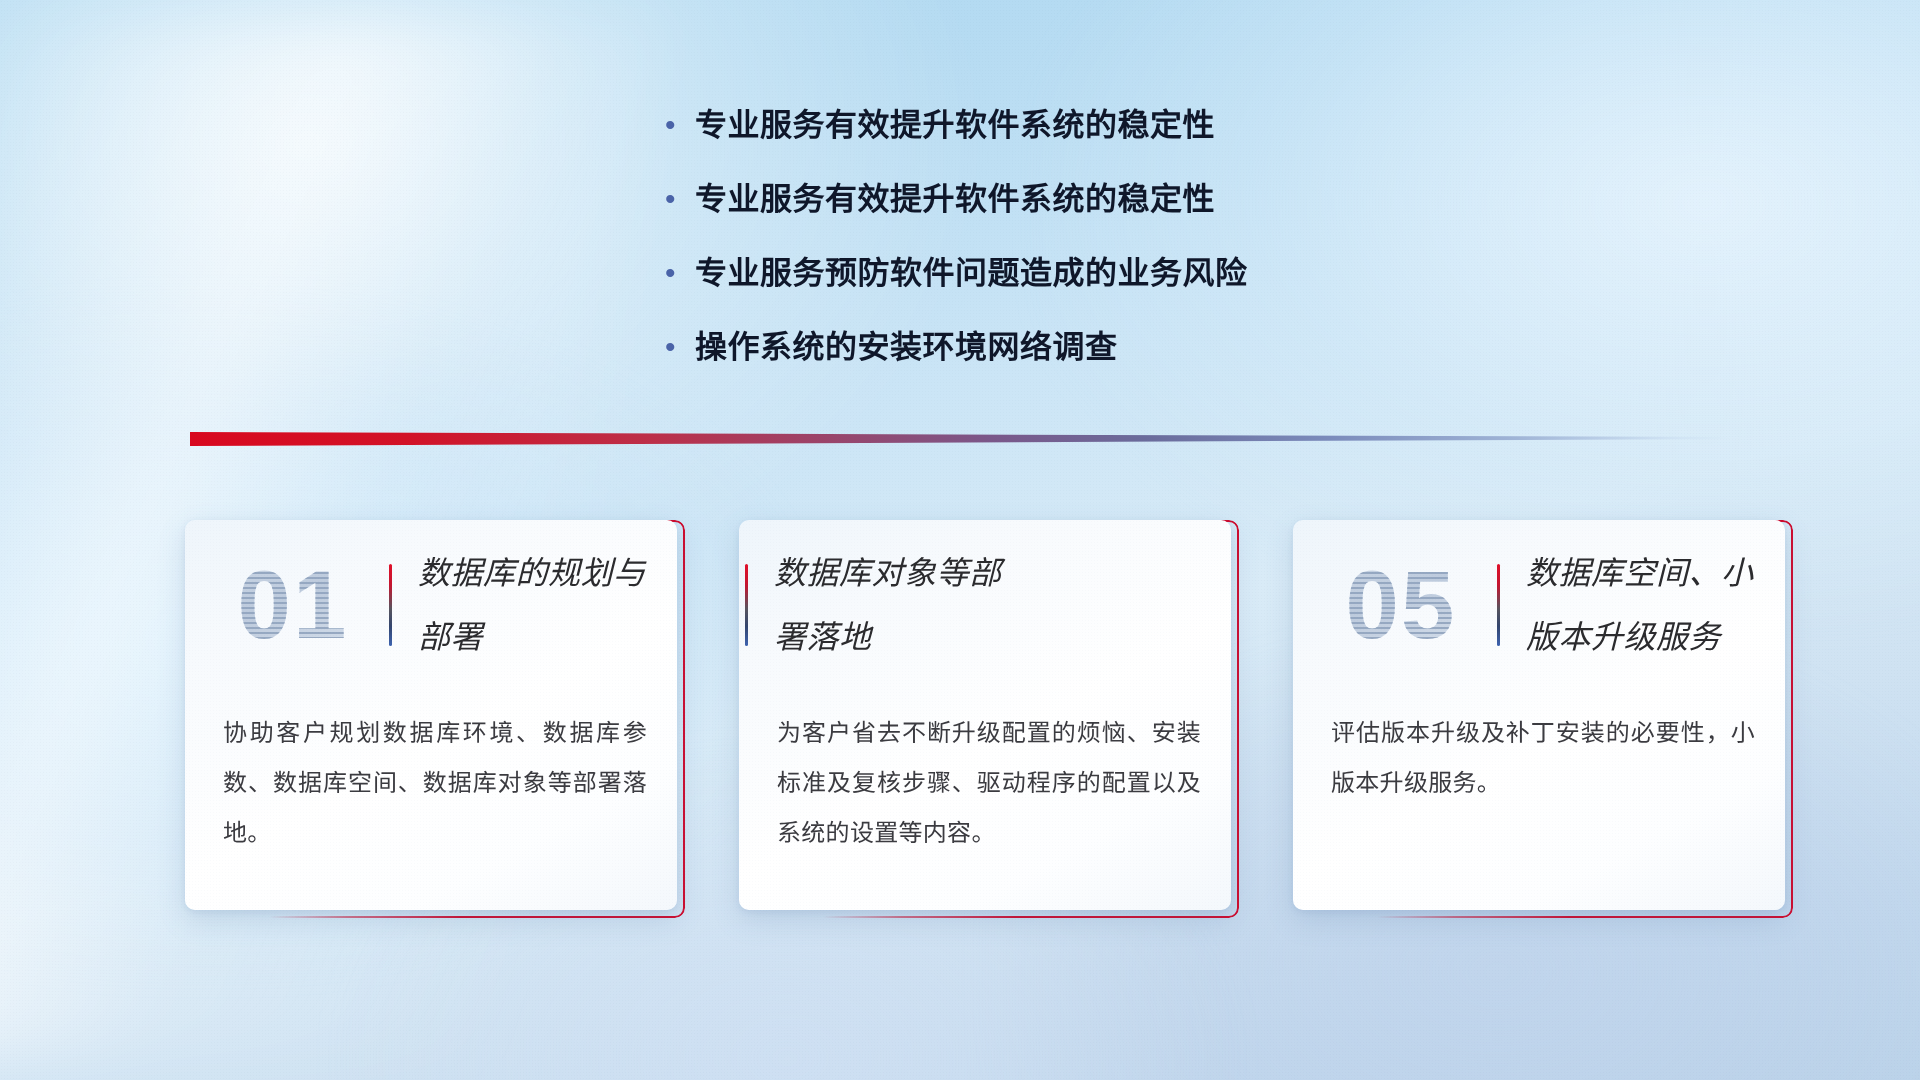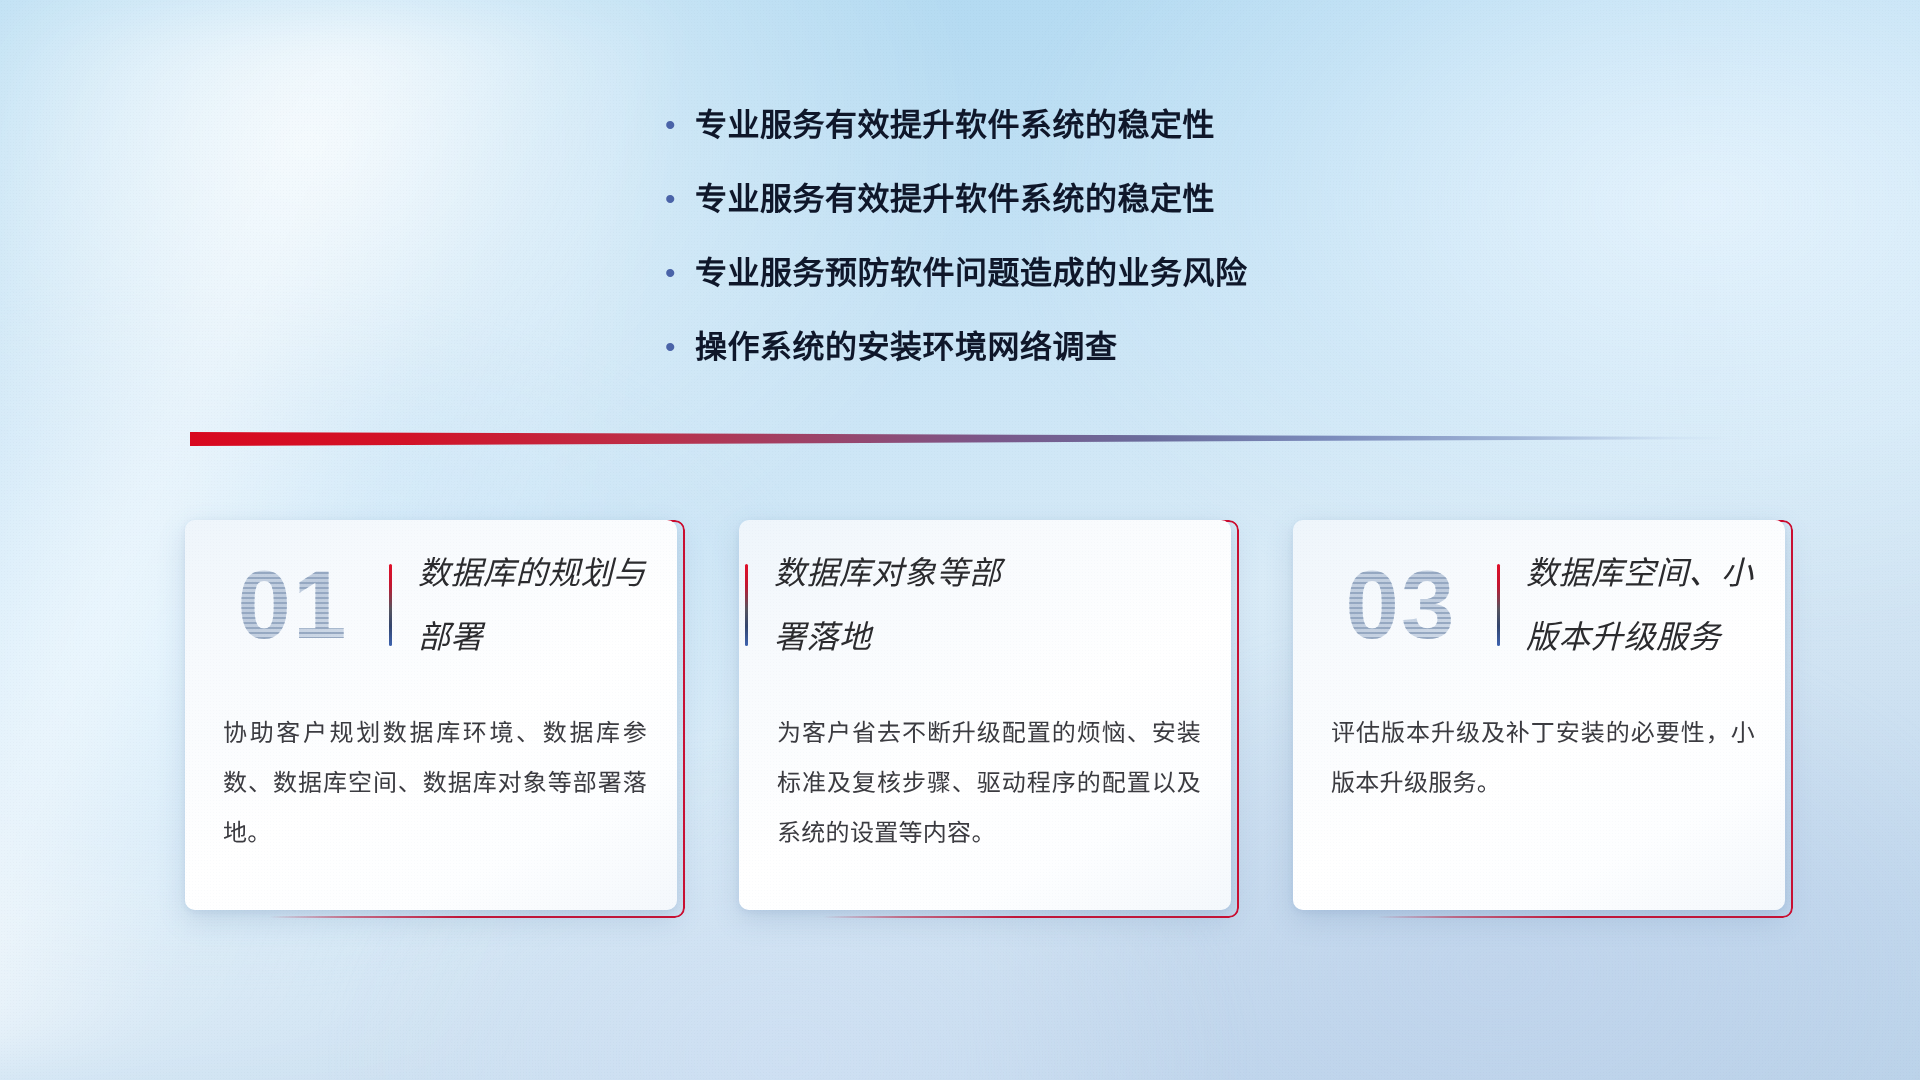--- a/index.html
+++ b/index.html
@@ -225,21 +225,21 @@
         <div class="card-title">数据库对象等部署落地</div>
       </div>
       <div class="card-desc">为客户省去不断升级配置的烦恼、安装标准及复核步骤、驱动程序的配置以及系统的设置等内容。</div>
     </div>
   </div>
 
   <div class="card">
     <div class="card-accent"></div>
     <div class="card-body">
       <div class="card-head">
-        <div class="card-num">03</div>
+        <div class="card-num">05</div>
         <div class="card-rule"></div>
         <div class="card-title">数据库空间、小版本升级服务</div>
       </div>
       <div class="card-desc">评估版本升级及补丁安装的必要性，小版本升级服务。</div>
     </div>
   </div>
 
 </div>
 
 </body></html>

